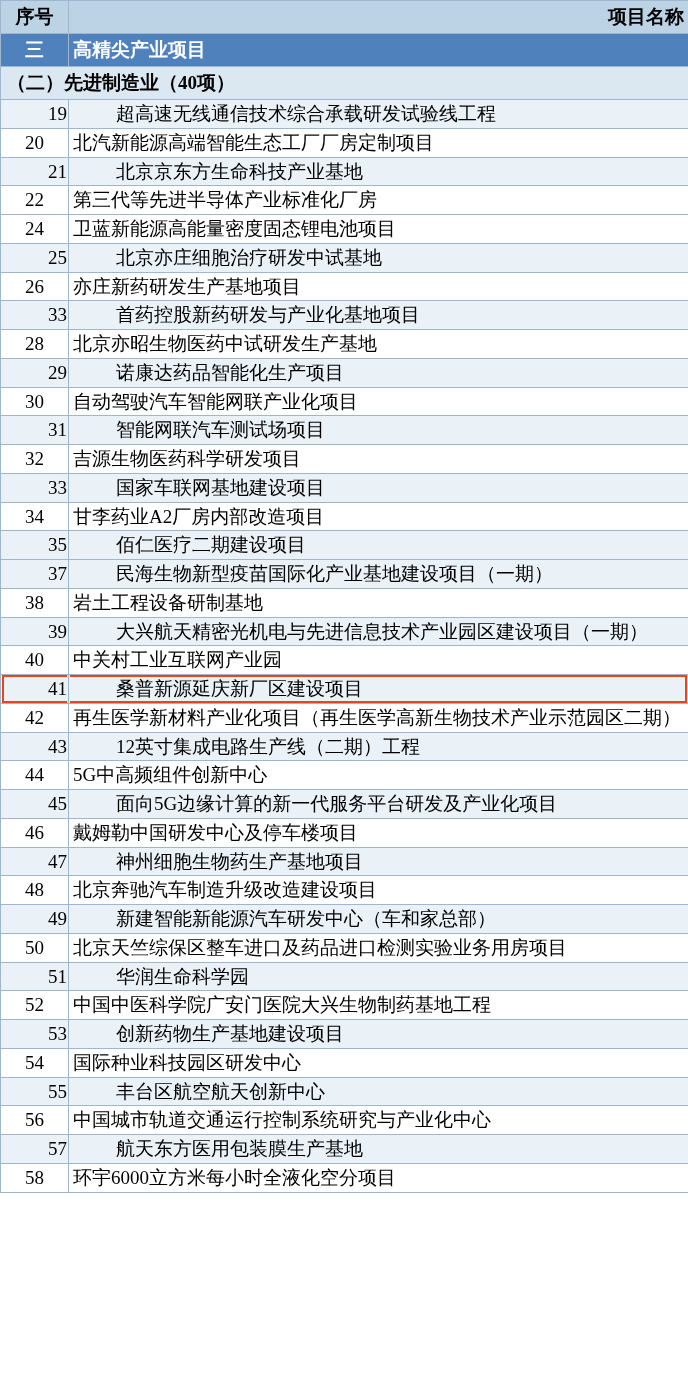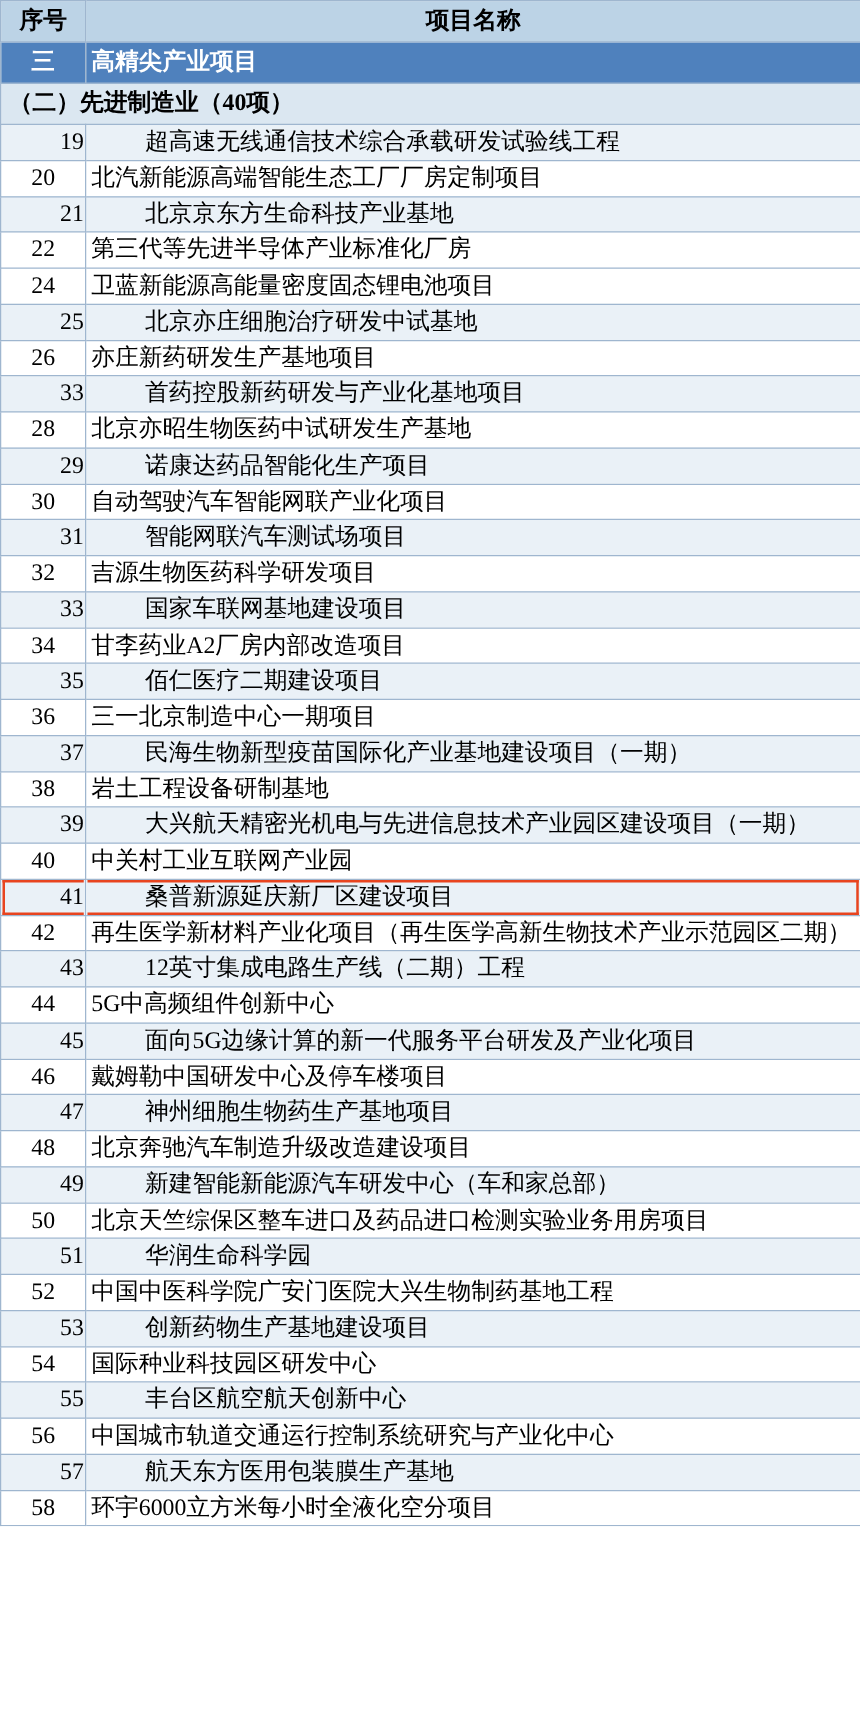--- a/index.html
+++ b/index.html
@@ -28,21 +28,21 @@
     line-height: 1.25;
     vertical-align: middle;
     color: #000000;
   }
   col.col-no { width: 68px; }
   col.col-name { width: 620px; }
 
   tr.header-row th {
     background: #bcd3e6;
     font-weight: bold;
-    text-align: center;
+    text-align: right;
     height: 28px;
     font-size: 19px;
   }
   tr.header-row th.no-cell {
     text-align: center;
   }
   tr.category-row td {
     background: #4f81bd;
     color: #ffffff;
     font-weight: bold;
@@ -167,24 +167,20 @@
           <td class="name-cell">国家车联网基地建设项目</td>
         </tr>
         <tr class="data-row plain">
           <td class="no-cell">34</td>
           <td class="name-cell">甘李药业A2厂房内部改造项目</td>
         </tr>
         <tr class="data-row shade">
           <td class="no-cell">35</td>
           <td class="name-cell">佰仁医疗二期建设项目</td>
         </tr>
-        <tr class="data-row plain">
-          <td class="no-cell">36</td>
-          <td class="name-cell">三一北京制造中心一期项目</td>
-        </tr>
         <tr class="data-row shade">
           <td class="no-cell">37</td>
           <td class="name-cell">民海生物新型疫苗国际化产业基地建设项目（一期）</td>
         </tr>
         <tr class="data-row plain">
           <td class="no-cell">38</td>
           <td class="name-cell">岩土工程设备研制基地</td>
         </tr>
         <tr class="data-row shade">
           <td class="no-cell">39</td>

